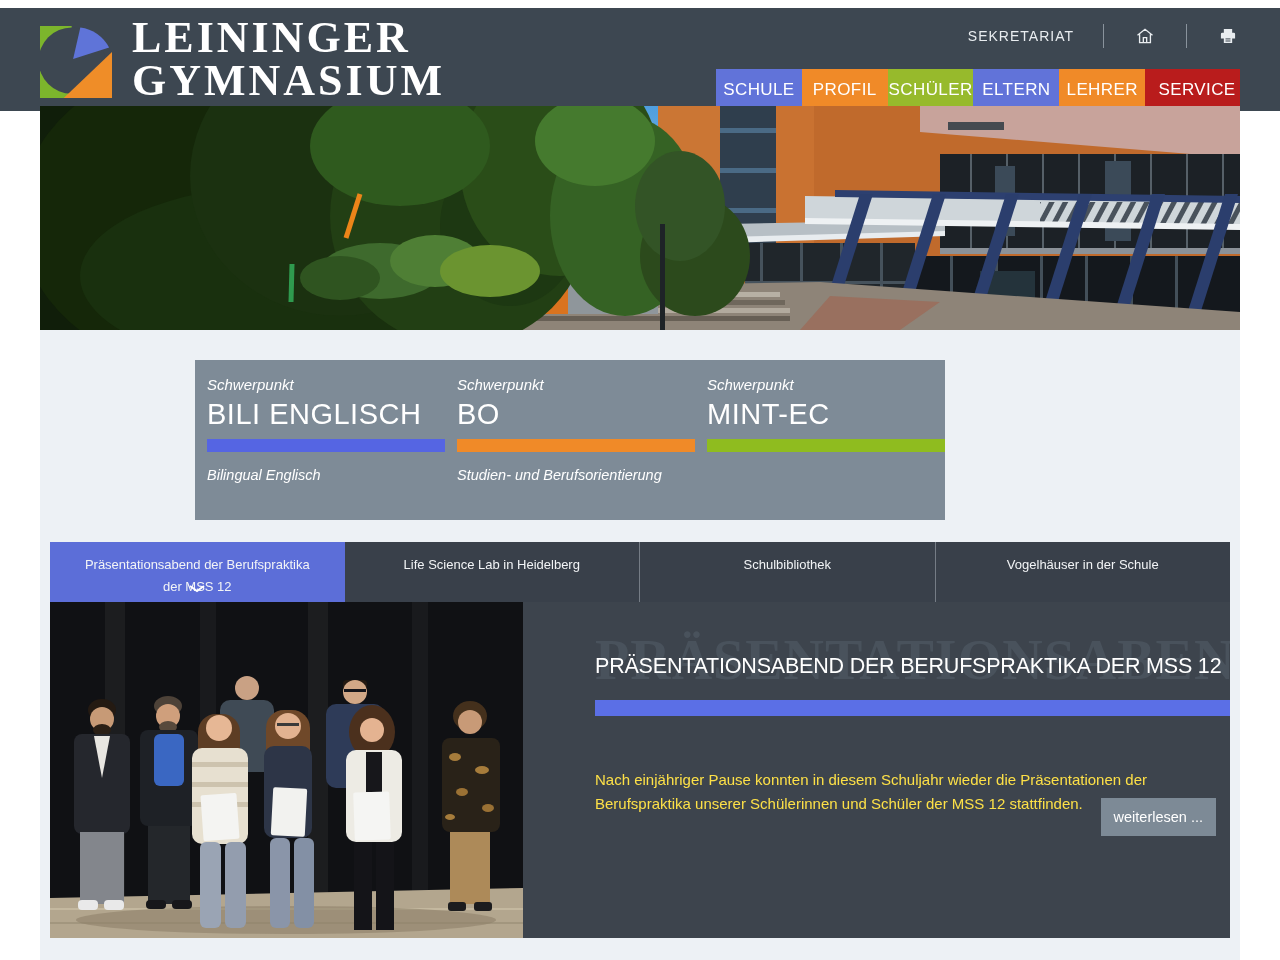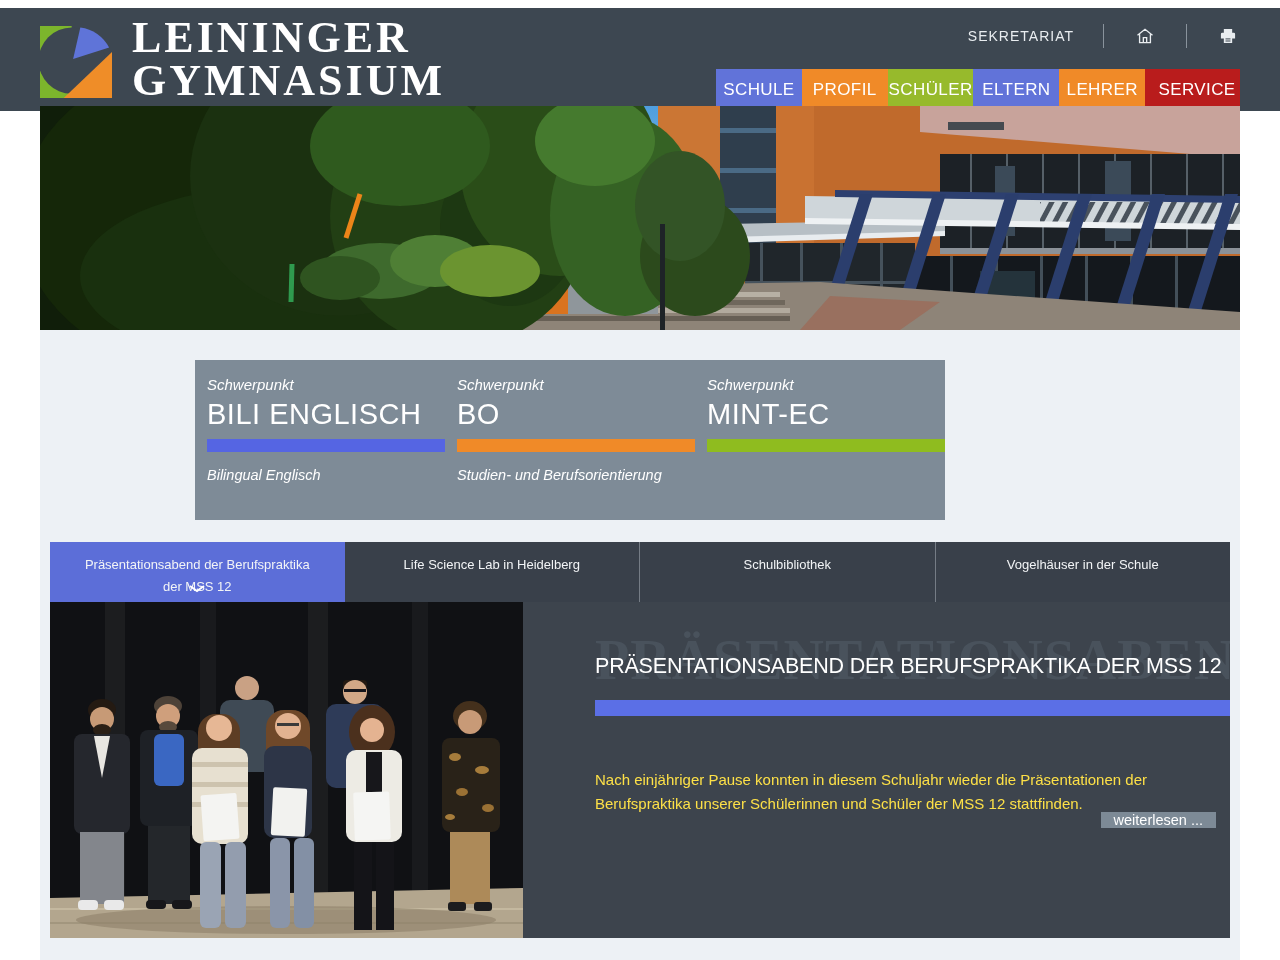--- a/index.html
+++ b/index.html
@@ -55,22 +55,22 @@
   .news-photo { position:absolute; left:0; top:0; width:473px; height:336px; }
   .news-photo svg { display:block; width:100%; height:100%; }
   .news-content { position:absolute; left:545px; top:0; right:0; height:100%; }
   .ghost { position:absolute; left:0; top:26px; font-family:"Liberation Serif", serif; font-weight:700;
            font-size:56px; letter-spacing:1px; color:#49525c; white-space:nowrap; z-index:0; }
   .news-title { position:relative; z-index:1; margin-top:52px; color:#ffffff; font-weight:400;
                 font-size:21.5px; letter-spacing:-0.2px; white-space:nowrap; }
   .accent-bar { position:absolute; left:0; right:0; top:98px; height:16px; z-index:1; }
   .news-body { position:absolute; left:0; top:146px; width:610px; color:#fde047;
                font-size:15px; line-height:24px; z-index:1;margin-top:20px; }
-  .more-btn { position:absolute; right:14px; top:210px; background:#7d8a96; color:#ffffff;
-              border:none; font-family:inherit; font-size:14.5px; padding:0 13px; cursor:pointer; z-index:1; }
+  .more-btn { position:absolute; right:14px; top:196px; background:#7d8a96; color:#ffffff;
+              border:none; font-family:inherit; font-size:14.5px; padding:11px 13px; cursor:pointer; z-index:1; }
 </style>
 </head>
 <body>
 
 <div class="page">
 
   <header class="site-header">
     <div class="logo">
       <svg viewBox="0 0 100 100">
         <rect x="0" y="0" width="100" height="100" fill="#7cb52c"></rect>

